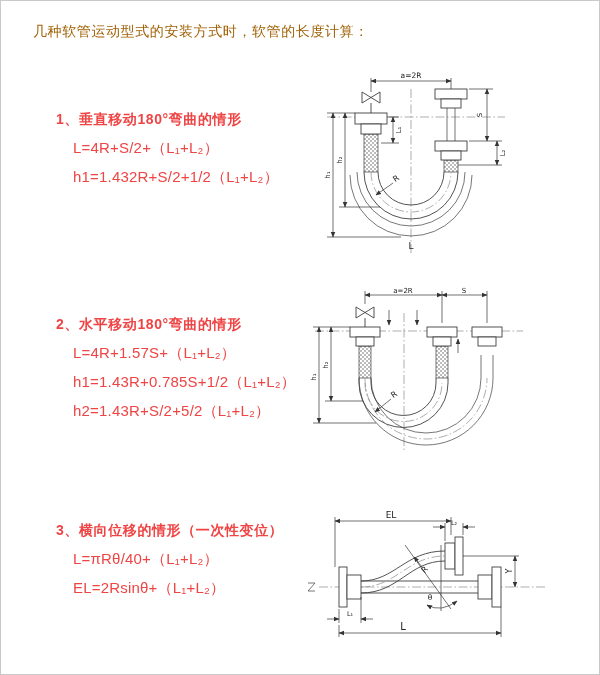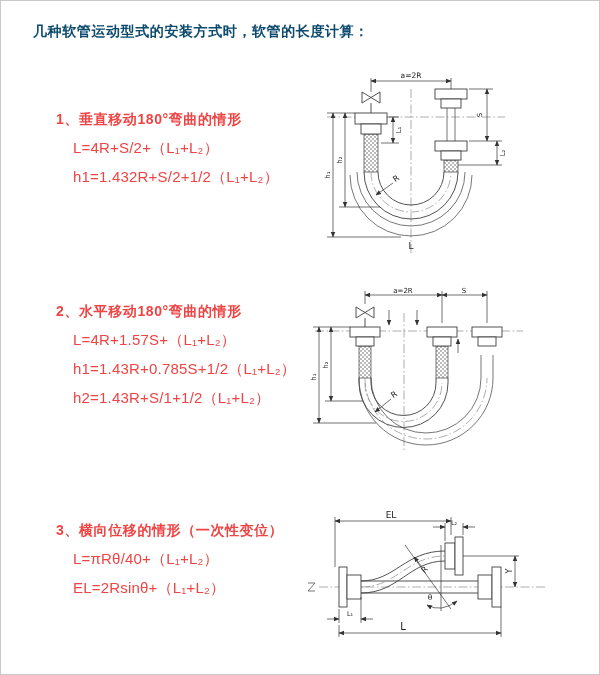--- a/index.html
+++ b/index.html
@@ -1,19 +1,19 @@
 <!DOCTYPE html>
 <html><head>
 <meta charset="utf-8">
 <style>
   *{margin:0;padding:0;box-sizing:border-box}
   html,body{background:#fff}
   body{width:600px;height:675px;position:relative;font-family:"Liberation Sans","DejaVu Sans",sans-serif}
   .page{position:absolute;left:0;top:0;width:600px;height:675px;background:#ffffff;border:1px solid #c9c9c9;overflow:hidden}
-  .title{position:absolute;left:32px;top:22px;font-size:14px;font-weight:700;color:#0c4a6e;letter-spacing:.6px}
+  .title{position:absolute;left:32px;top:22px;font-size:14px;font-weight:400;color:#a16207;letter-spacing:.6px}
   .sec{position:absolute;left:55px;color:#ef4444;width:270px}
   .sec-h{font-size:14px;font-weight:700;line-height:28px;letter-spacing:.6px;white-space:nowrap}
   .f{font-size:15px;line-height:29px;padding-left:17px;letter-spacing:.2px;white-space:nowrap}
   svg.diag{position:absolute;overflow:visible}
   svg text{font-family:"DejaVu Sans",sans-serif;fill:#222}
   .ln{stroke:#3f3f3f;stroke-width:.9;fill:none}
   .ln2{stroke:#4a4a4a;stroke-width:.75;fill:none}
   .cl{stroke:#8a8a8a;stroke-width:.7;fill:none;stroke-dasharray:9 2.5 1.5 2.5}
   .dim{stroke:#333;stroke-width:.7;fill:none}
   .fl{fill:#ffffff;stroke:#3f3f3f;stroke-width:.9}
@@ -24,25 +24,25 @@
 <div class="page">
 
   <div class="title">几种软管运动型式的安装方式时，软管的长度计算：</div>
 
   <section class="sec" style="top:104px">
     <div class="sec-h">1、垂直移动180°弯曲的情形</div>
     <div class="f">L=4R+S/2+（L₁+L₂）</div>
     <div class="f">h1=1.432R+S/2+1/2（L₁+L₂）</div>
   </section>
 
-  <section class="sec" style="top:296px">
+  <section class="sec" style="top:309px">
     <div class="sec-h">2、水平移动180°弯曲的情形</div>
     <div class="f">L=4R+1.57S+（L₁+L₂）</div>
     <div class="f">h1=1.43R+0.785S+1/2（L₁+L₂）</div>
-    <div class="f">h2=1.43R+S/1+1/2（L₁+L₂）</div>
+    <div class="f">h2=1.43R+S/2+5/2（L₁+L₂）</div>
   </section>
 
   <section class="sec" style="top:515px">
     <div class="sec-h">3、横向位移的情形（一次性变位）</div>
     <div class="f">L=πRθ/40+（L₁+L₂）</div>
     <div class="f">EL=2Rsinθ+（L₁+L₂）</div>
   </section>
 
   <svg class="diag" style="left:300px;top:66px" width="220" height="195" viewBox="0 0 220 195">
     <defs>

